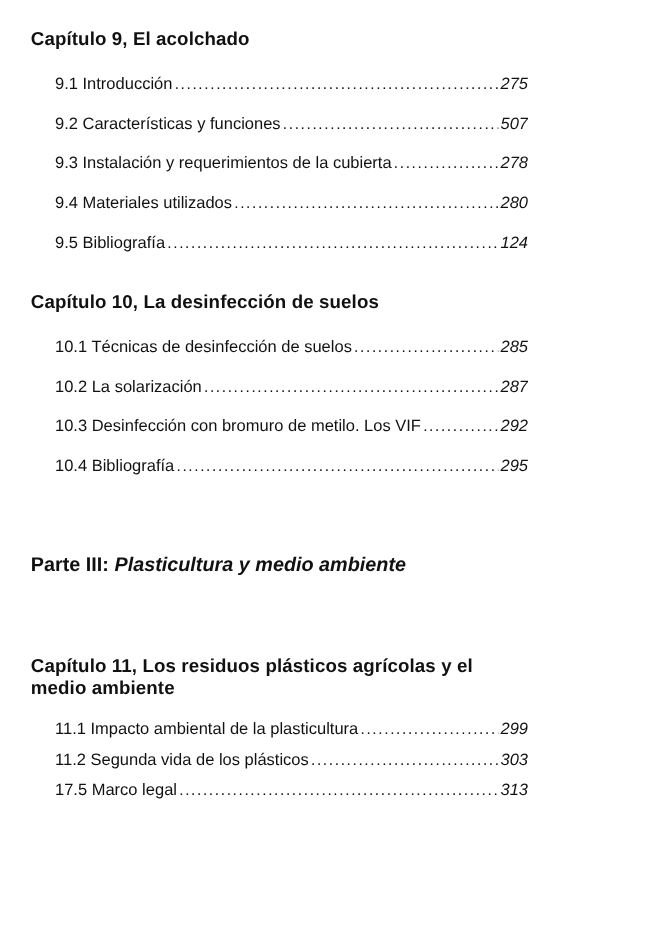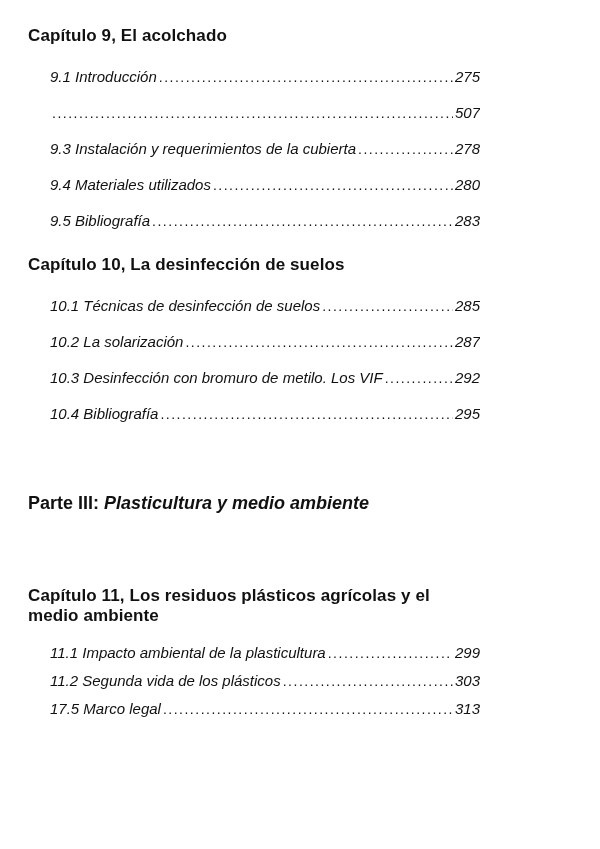--- a/index.html
+++ b/index.html
@@ -45,21 +45,20 @@
     font-size: 15px;
     line-height: 21px;
     height: 21px;
     margin-bottom: 15px;
     overflow: hidden;
   }
   .entries.tight .entry {
     margin-bottom: 7px;
   }
   .entry-label {
-    font-style: italic;
     white-space: nowrap;
     flex: 0 0 auto;
   }
   .leader {
     flex: 1 1 auto;
     overflow: hidden;
     white-space: nowrap;
     margin: 0 2px;
     min-width: 10px;
   }
@@ -68,54 +67,55 @@
     font-size: 14px;
     font-style: normal;
     letter-spacing: 1.5px;
     color: #111111;
   }
   .entry-page {
     flex: 0 0 auto;
     font-style: italic;
     white-space: nowrap;
   }
-  .gap-ch10   { margin-top: 24px; }
+  .gap-ch10   { margin-top: 34px; }
   .gap-part3  { margin-top: 68px; }
   .gap-ch11   { margin-top: 72px; margin-bottom: 16px; }
 </style>
 </head>
 <body>
 
 <div class="page">
 
   <h2 class="chapter-heading">Capítulo 9, El acolchado</h2>
   <div class="entries">
     <div class="entry">
       <span class="entry-label">9.1 Introducción</span>
       <span class="leader"></span>
       <span class="entry-page">275</span>
     </div>
     <div class="entry">
+      <span class="entry-label">9.2 Características y funciones</span>
       <span class="leader"></span>
       <span class="entry-page">507</span>
     </div>
     <div class="entry">
       <span class="entry-label">9.3 Instalación y requerimientos de la cubierta</span>
       <span class="leader"></span>
       <span class="entry-page">278</span>
     </div>
     <div class="entry">
       <span class="entry-label">9.4 Materiales utilizados</span>
       <span class="leader"></span>
       <span class="entry-page">280</span>
     </div>
     <div class="entry">
       <span class="entry-label">9.5  Bibliografía</span>
       <span class="leader"></span>
-      <span class="entry-page">283</span>
+      <span class="entry-page">124</span>
     </div>
   </div>
 
   <h2 class="chapter-heading gap-ch10">Capítulo 10, La desinfección de suelos</h2>
   <div class="entries">
     <div class="entry">
       <span class="entry-label">10.1 Técnicas de desinfección de suelos</span>
       <span class="leader"></span>
       <span class="entry-page">285</span>
     </div>

